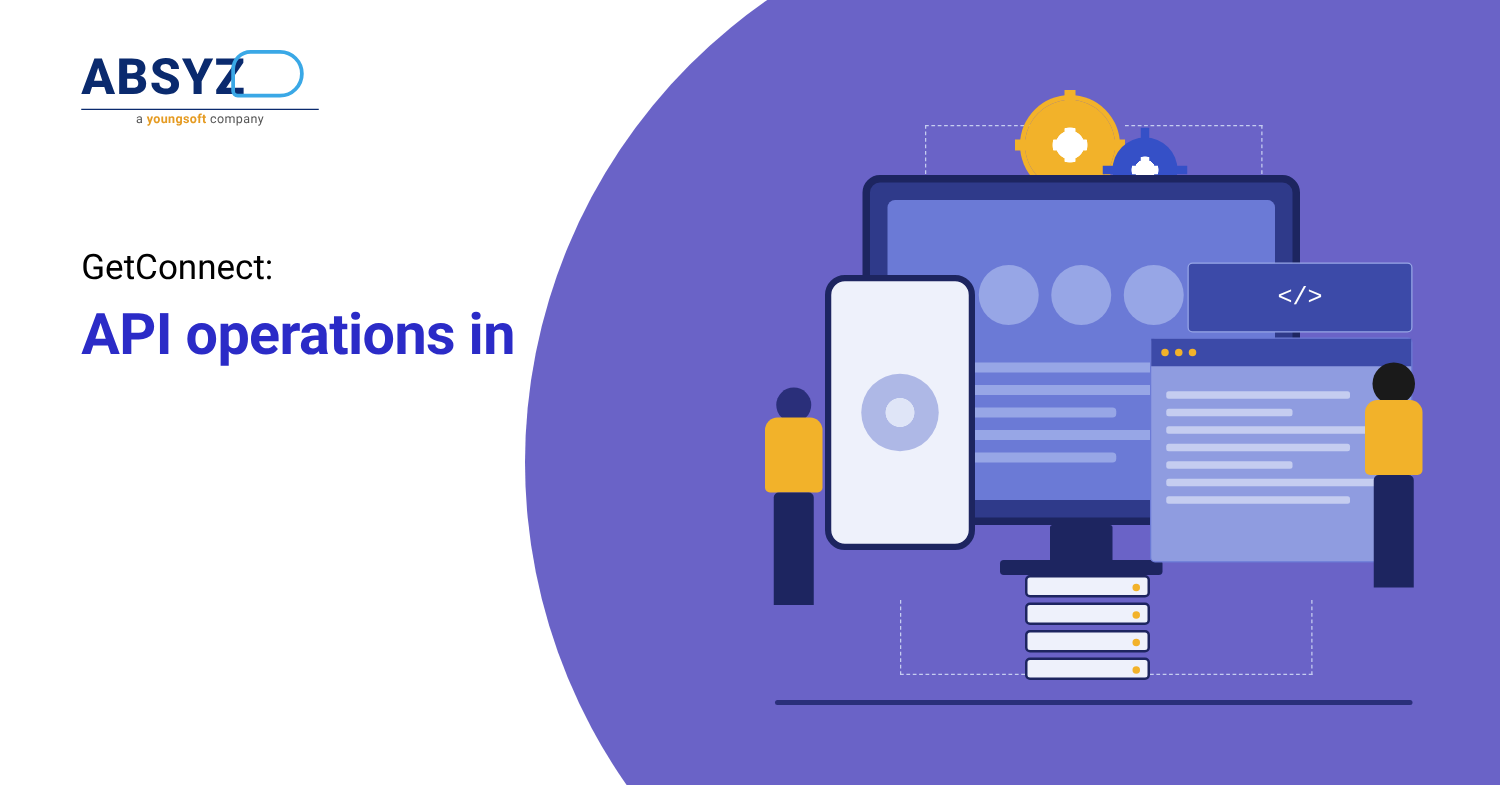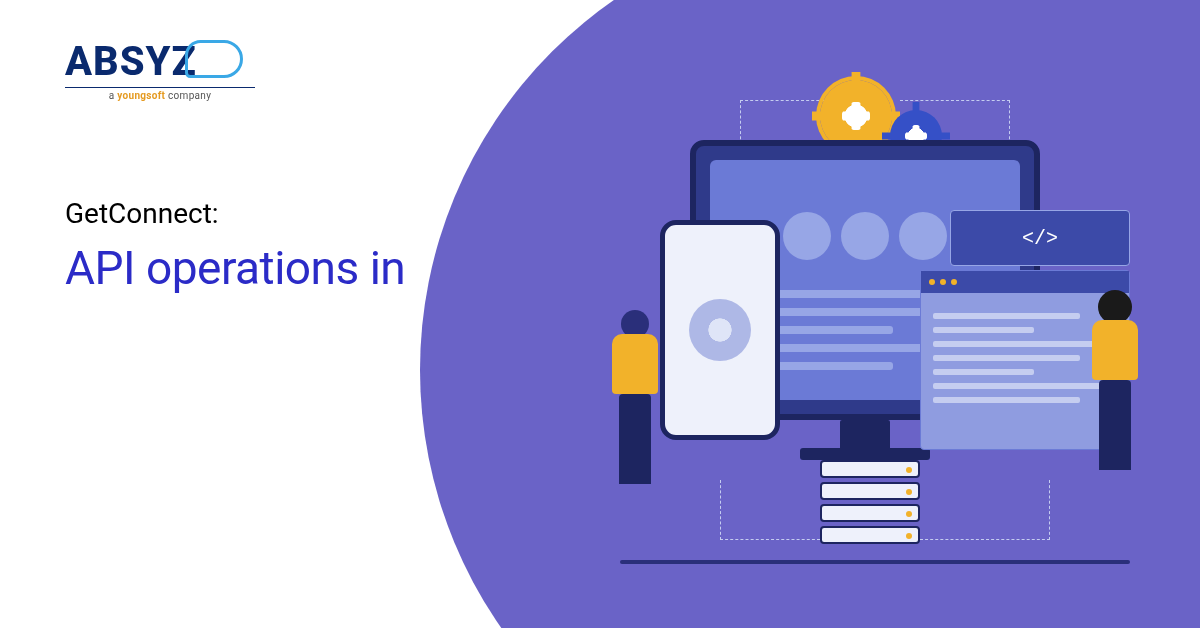--- a/index.html
+++ b/index.html
@@ -70,21 +70,21 @@
     max-width: 520px;
   }
   .kicker {
     font-size: 28px;
     font-weight: 400;
     color: #000000;
     line-height: 1.35;
   }
   .title {
     font-size: 46px;
-    font-weight: 400;
+    font-weight: 700;
     color: #2b2bc7;
     line-height: 1.12;
     margin-top: 10px;
     letter-spacing: -0.5px;
   }
 
   
   .illus {
     position: absolute;
     right: 40px;

